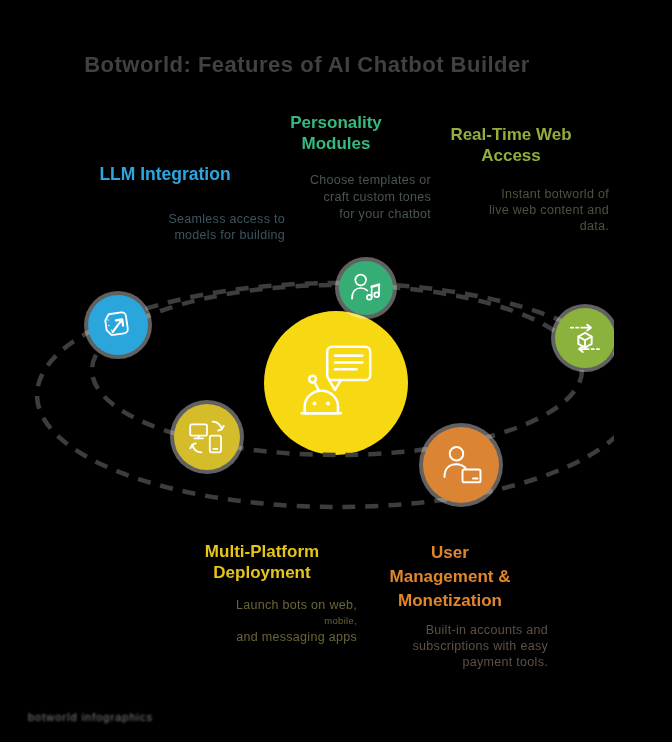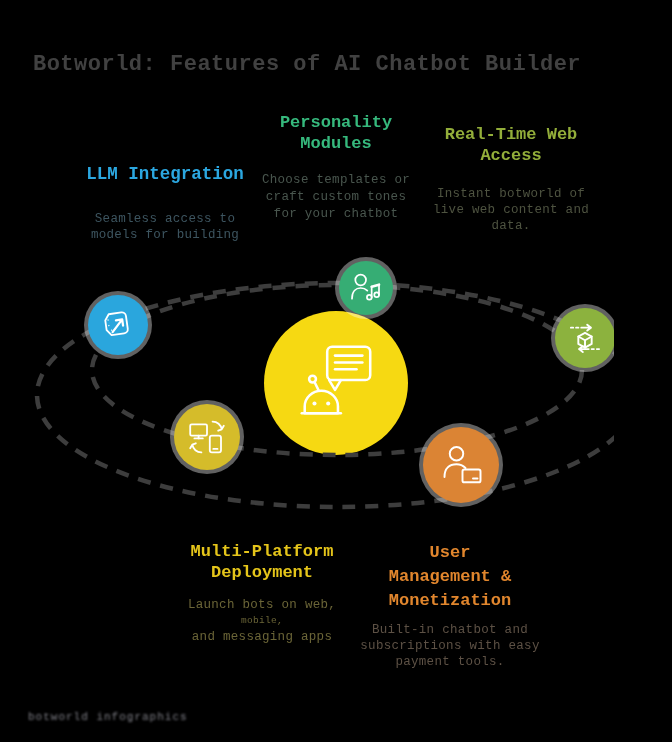--- a/index.html
+++ b/index.html
@@ -1,30 +1,30 @@
 <!DOCTYPE html>
 <html><head>
 <meta charset="utf-8">
 <style>
   html,body{margin:0;padding:0;background:#000;}
   #stage{
     position:relative;width:614px;height:742px;background:#000;overflow:hidden;
-    font-family:Liberation Mono, monospace;
+    font-family:Liberation Sans, sans-serif;
   }
   .page-title{
     position:absolute;left:0;right:0;top:52px;text-align:center;
     font-size:22px;font-weight:bold;letter-spacing:.5px;
     filter:blur(0.7px);
   }
   .heading{
     position:absolute;text-align:center;font-weight:bold;font-size:17px;line-height:21px;
     filter:blur(0.45px);
   }
   .bodytext{
-    position:absolute;text-align:center;font-size:12.5px;line-height:16px;
+    position:absolute;text-align:right;font-size:12.5px;line-height:16px;
     filter:blur(0.55px);letter-spacing:.3px;
   }
   .orbits{position:absolute;left:0;top:0;z-index:3;pointer-events:none;}
   .circle{
     position:absolute;border-radius:50%;display:flex;align-items:center;justify-content:center;
   }
   .center-circle{z-index:2;}
   .satellite{z-index:4;box-shadow:0 0 0 4px rgba(255,255,255,0.38);}
   .icon-svg{stroke:#fff;fill:none;stroke-width:2.6;stroke-linecap:round;stroke-linejoin:round;}
   .watermark{
@@ -154,21 +154,21 @@
       <div style="font-size:9.5px;">mobile,</div>
       <div>and messaging apps</div>
     </div>
 
     <div class="heading" style="left: 360px; top: 541px; width: 180px; line-height: 24px; color: rgb(225, 134, 45);">
       <div>User</div>
       <div>Management &amp;</div>
       <div>Monetization</div>
     </div>
     <div class="bodytext" style="left: 352px; top: 622px; width: 196px; color: rgb(93, 81, 69);">
-      <div>Built-in chatbot and</div>
+      <div>Built-in accounts and</div>
       <div>subscriptions with easy</div>
       <div>payment tools.</div>
     </div>
 
   </div>
 
   <div class="watermark">botworld infographics</div>
 
 </div>
 

